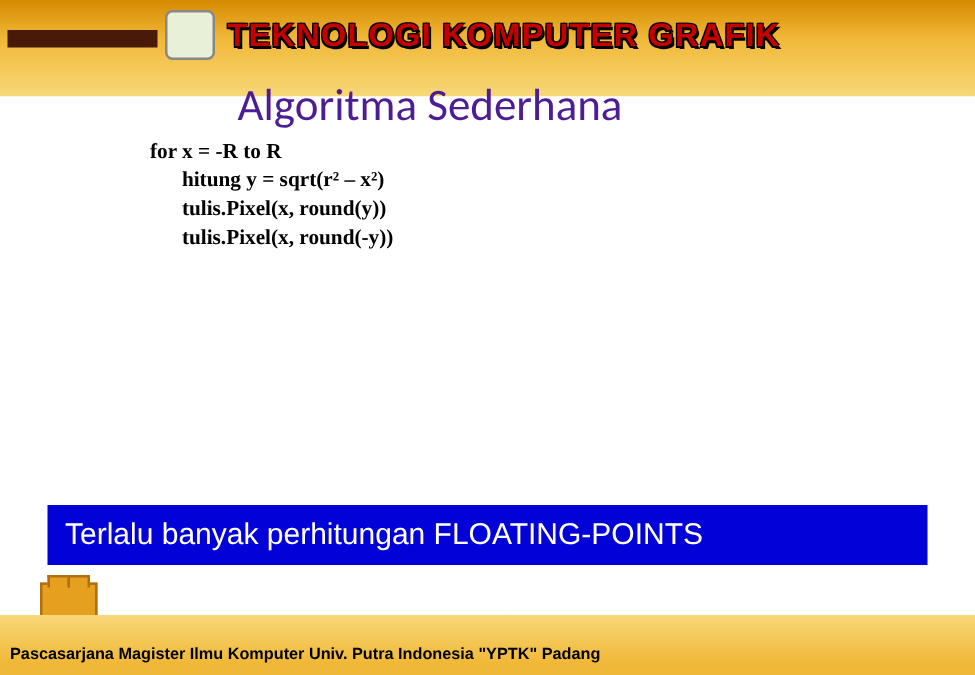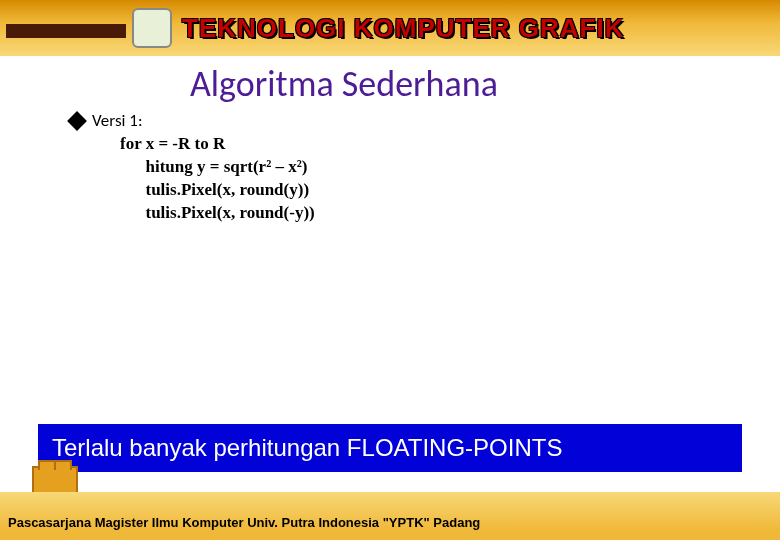--- a/index.html
+++ b/index.html
@@ -8,21 +8,21 @@
     height: 540px;
     background: #fff;
     font-family: Arial, sans-serif;
     position: relative;
     overflow: hidden;
   }
   .header-band {
     position: absolute;
     top: 0; left: 0;
     width: 100%;
-    height: 56px;
+    height: 77px;
     background: linear-gradient(to bottom, #d68a00 0%, #f0b838 40%, #f8d878 100%);
   }
   .header-arrow-left {
     position: absolute;
     top: 24px; left: 6px;
     width: 120px; height: 14px;
     background: #4a1a08;
   }
   .header-content {
     position: absolute;
@@ -80,21 +80,21 @@
     font-size: 17px;
     font-weight: bold;
     color: #000;
     white-space: pre;
     margin-left: 50px;
     margin-bottom: 18px;
     line-height: 1.35;
   }
   .highlight-box {
     position: absolute;
-    top: 424px;
+    top: 404px;
     left: 38px;
     right: 38px;
     background: #0202d8;
     padding: 10px 14px;
   }
   .highlight-text {
     color: #fff;
     font-family: Arial, sans-serif;
     font-size: 24px;
   }
@@ -141,24 +141,20 @@
   <div class="header-content">
     <div class="header-logo"></div>
     <div class="header-title">TEKNOLOGI KOMPUTER GRAFIK</div>
   </div>
 </div>
 
 <div class="page-title">Algoritma Sederhana</div>
 
 <div class="content">
 
-  <div class="bullet-row">
-    <div class="bullet"></div>
-    <div class="bullet-label">Versi 1:</div>
-  </div>
   <pre class="code-block">for x = -R to R
       hitung y = sqrt(r² – x²)
       tulis.Pixel(x, round(y))
       tulis.Pixel(x, round(-y))</pre>
 
 
 </div>
 
 <div class="highlight-box">
   <div class="highlight-text">Terlalu banyak perhitungan FLOATING-POINTS</div>

